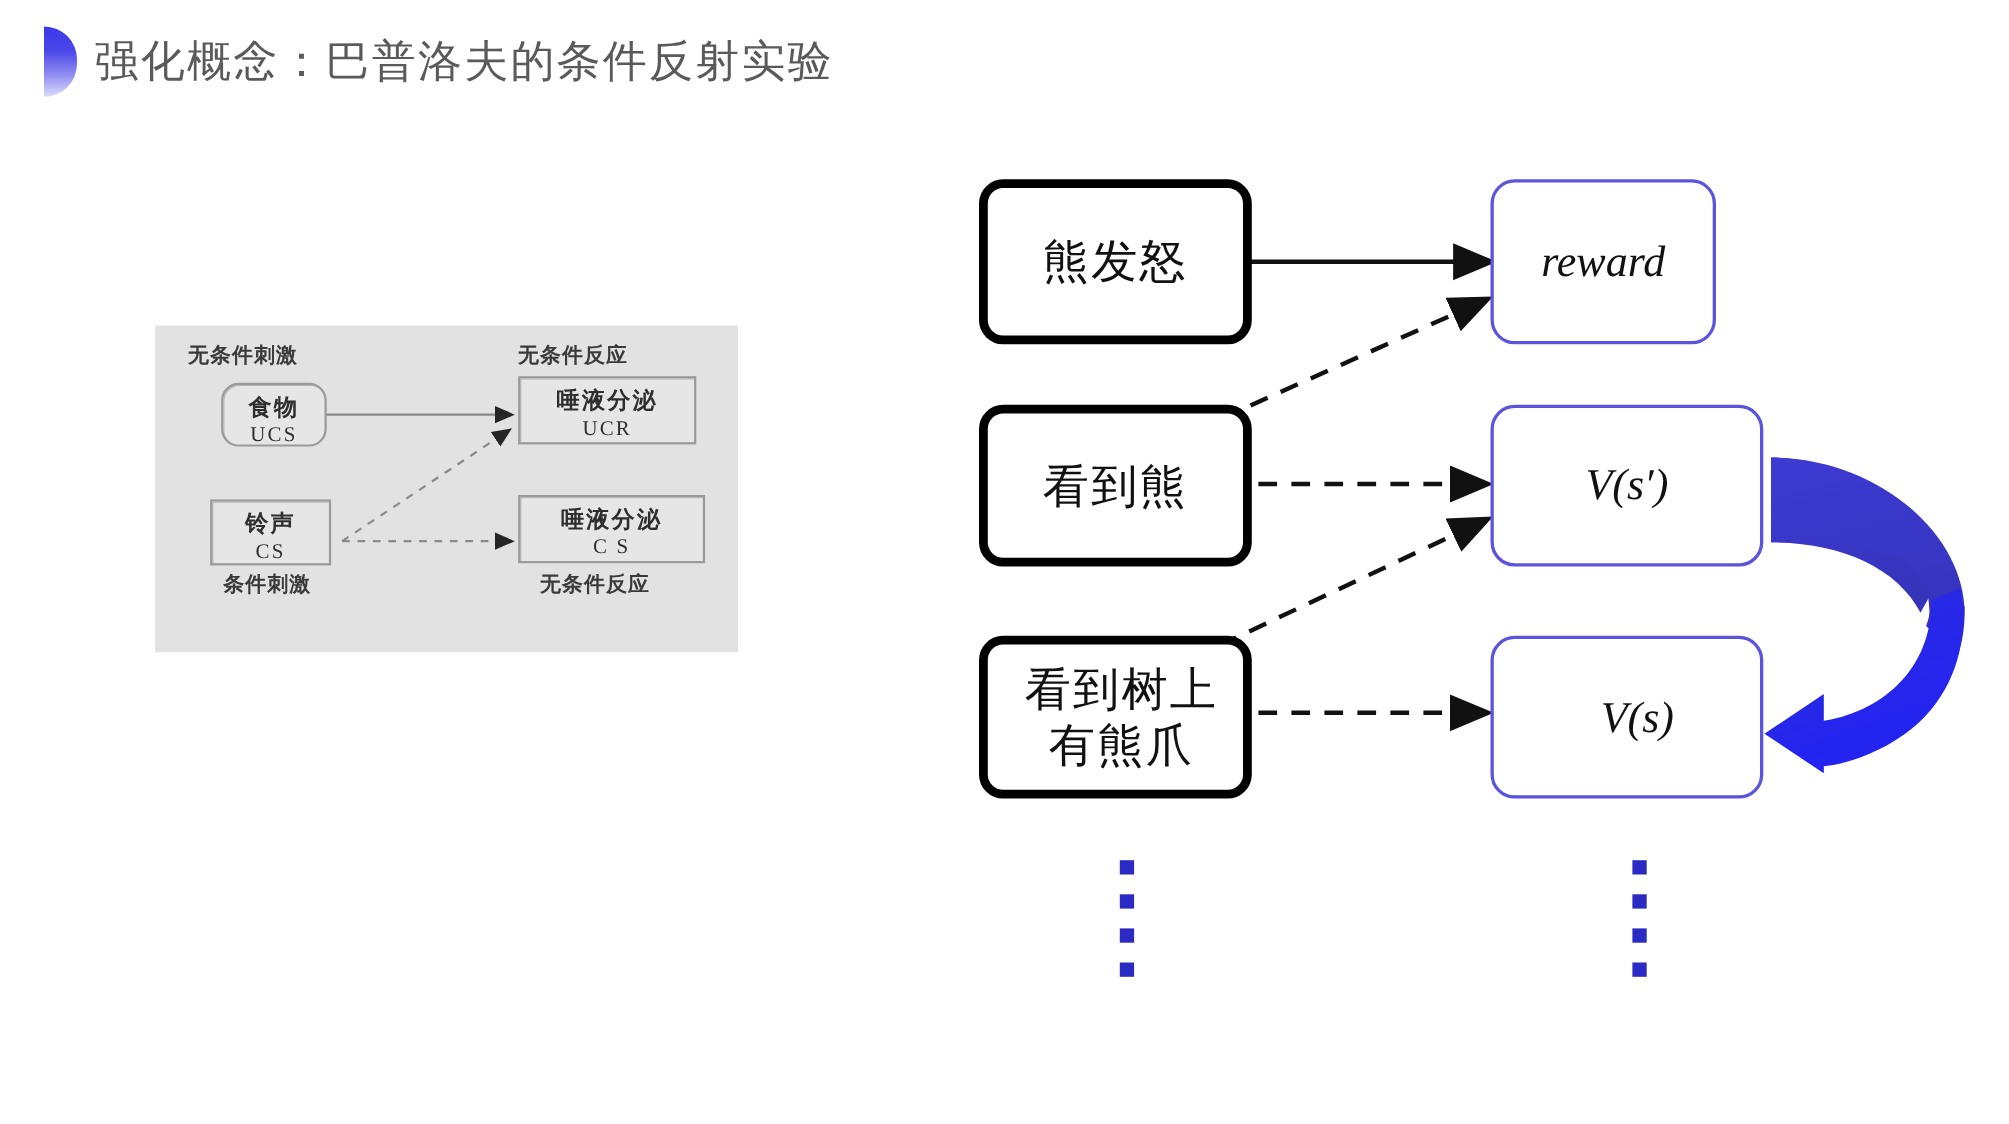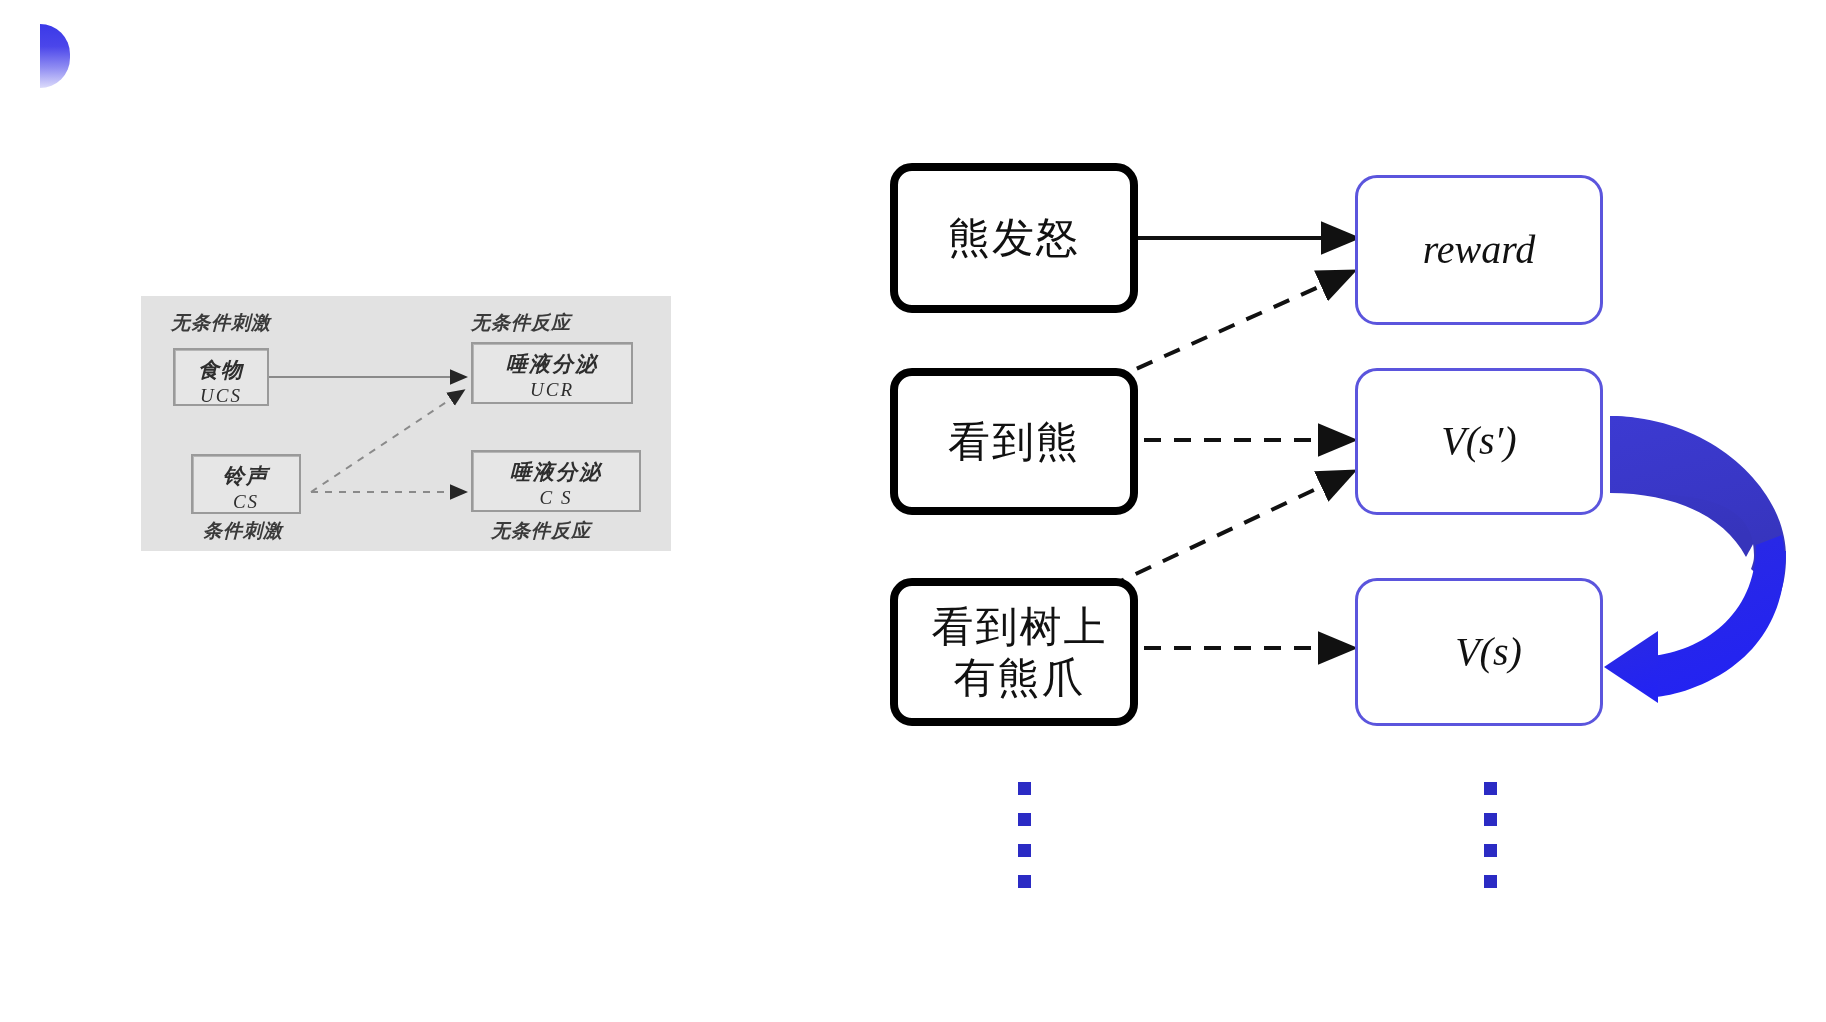--- a/index.html
+++ b/index.html
@@ -43,23 +43,22 @@
     font-weight: 400;
     white-space: nowrap;
   }
 
   
   #pavlov-figure {
     position: absolute;
     left: 141px;
     top: 296px;
     width: 530px;
-    height: 255px;
+    height: 297px;
     background: #e2e2e2;
-    font-style: italic;
   }
   .pv-sec-label {
     position: absolute;
     font-size: 19px;
     font-weight: bold;
     color: #3a3a3a;
     letter-spacing: 1px;
     white-space: nowrap;
   }
   .pv-box {
@@ -151,20 +150,21 @@
     top: 385px;
     width: 230px;
     height: 320px;
   }
 </style>
 </head>
 <body>
 
 <div id="title-bar">
   <div id="title-bullet"></div>
+  <div id="title-text">强化概念：巴普洛夫的条件反射实验</div>
 </div>
 
 <div id="pavlov-figure">
 
   <svg class="pv-arrow-svg" viewBox="0 0 530 261">
     <defs>
       <marker id="pv-head-solid" markerWidth="9" markerHeight="9" refX="7.5" refY="4.5" orient="auto">
         <path d="M0,0.6 L9,4.5 L0,8.4 Z" fill="#262626"></path>
       </marker>
       <marker id="pv-head-dash" markerWidth="9" markerHeight="9" refX="7.5" refY="4.5" orient="auto">
@@ -177,21 +177,21 @@
     <line x1="170" y1="196" x2="322" y2="95" stroke="#8a8a8a" stroke-width="2" stroke-dasharray="7 7" marker-end="url(#pv-head-dash)"></line>
 
     <line x1="170" y1="196" x2="324" y2="196" stroke="#8a8a8a" stroke-width="2" stroke-dasharray="7 7" marker-end="url(#pv-head-dash)"></line>
   </svg>
 
   <div class="pv-sec-label" style="left:30px;  top:14px;">无条件刺激</div>
   <div class="pv-sec-label" style="left:330px; top:14px;">无条件反应</div>
   <div class="pv-sec-label" style="left:62px;  top:222px;">条件刺激</div>
   <div class="pv-sec-label" style="left:350px; top:222px;">无条件反应</div>
 
-  <div class="pv-box" style="left:32px; top:52px; width:96px; height:58px;">
+  <div class="pv-box" style="left:60px; top:52px; width:96px; height:58px;border-radius:16px;">
     <span class="cn">食物</span>
     <span class="en">UCS</span>
   </div>
 
   <div class="pv-box" style="left:330px; top:46px; width:162px; height:62px;">
     <span class="cn">唾液分泌</span>
     <span class="en">UCR</span>
   </div>
 
   <div class="pv-box" style="left:50px; top:158px; width:110px; height:60px;">
@@ -231,21 +231,21 @@
   <span>看到熊</span>
 </div>
 
 <div class="node src" style="left:890px; top:578px; width:248px; height:148px;padding-left:11px;">
   <span style="display:block;">
     <span style="display:block;">看到树上</span>
     <span style="display:block;">有熊爪</span>
   </span>
 </div>
 
-<div class="node val" style="left:1355px; top:163px; width:248px; height:150px;margin-top:12px;">
+<div class="node val" style="left:1355px; top:163px; width:205px; height:150px;">
   <span>reward</span>
 </div>
 
 <div class="node val" style="left:1355px; top:368px; width:248px; height:147px;font-style:italic;">
   <span>V(s′)</span>
 </div>
 
 <div class="node val" style="left:1355px; top:578px; width:248px; height:148px;padding-left:19px;">
   <span>V(s)</span>
 </div>

